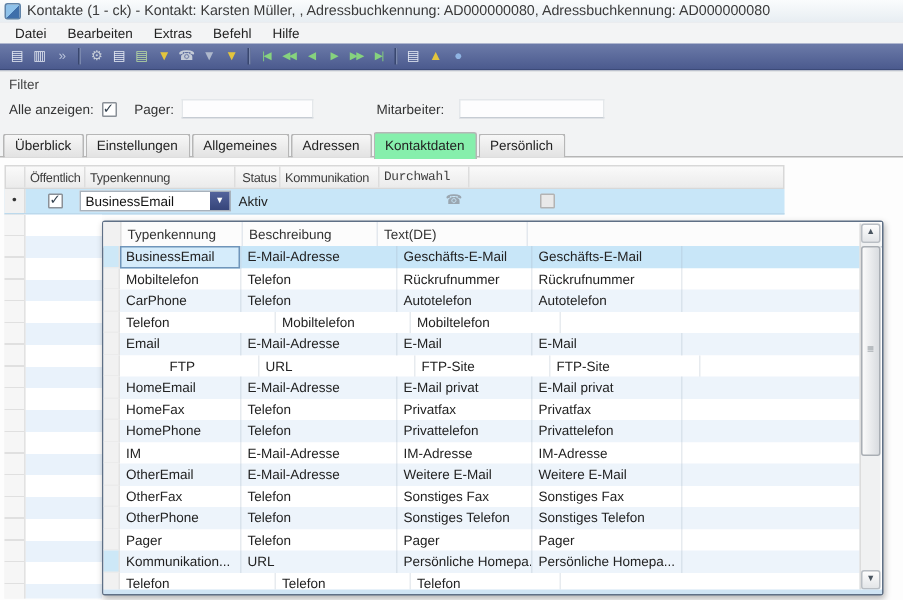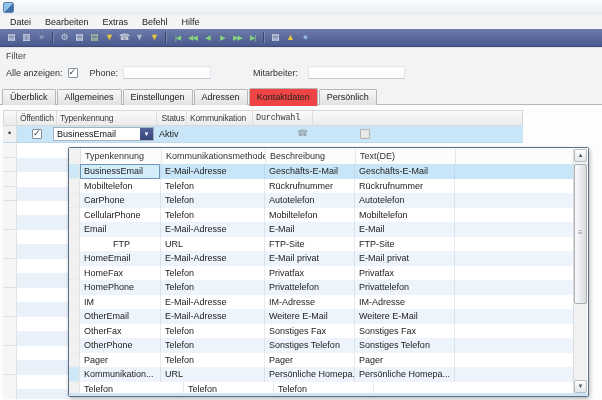--- a/index.html
+++ b/index.html
@@ -30,21 +30,21 @@
   .filter-row{position:absolute;left:6px;top:18px;display:flex;align-items:center;font-size:9px;color:#333;}
   .chk{width:10px;height:10px;background:#fff;border:1px solid #8a9097;border-radius:1px;position:relative;box-sizing:border-box;}
   .chk.checked:after{content:"✓";position:absolute;left:0px;top:-2px;font-size:9px;color:#33414e;}
   .chk.disabled{background:#e9e9e9;border-color:#b3b3b3;}
   .u-input{height:13px;background:#fdfdfe;border:1px solid #e4e7ea;border-bottom:1px solid #c6ccd3;box-sizing:border-box;}
 
   
   .tabstrip{position:absolute;left:2px;top:87px;height:18px;display:flex;align-items:flex-end;z-index:3;}
   .tab{height:15px;line-height:15px;padding:0 7px;font-size:9px;color:#222;background:linear-gradient(#f7f7f7,#e2e2e2);
     border:1px solid #b6b6b6;border-bottom:none;border-radius:2px 2px 0 0;margin-right:1px;cursor:default;}
-  .tab.active{background:#ef4444;height:17px;line-height:17px;margin-bottom:-1px;position:relative;z-index:4;}
+  .tab.active{background:#86efac;height:17px;line-height:17px;margin-bottom:-1px;position:relative;z-index:4;}
 
   .tabpage{position:absolute;left:0;top:104px;width:602px;height:296px;background:#fdfdfd;border-top:1px solid #b6b6b6;}
 
   
   .grid-header{position:absolute;left:3px;top:110px;width:520px;height:16px;display:flex;
     background:linear-gradient(#fafafa,#ebebeb);border:1px solid #d8d8d8;box-sizing:border-box;}
   .gh-cell{font-size:8.5px;color:#3c3c3c;line-height:14px;padding-left:3px;border-right:1px solid #ddd;
     overflow:hidden;white-space:nowrap;letter-spacing:-0.2px;box-sizing:border-box;flex:0 0 auto;}
   .gh-cell.marker{width:13px;}
   .gh-cell.fill{flex:1;border-right:none;}
@@ -93,20 +93,21 @@
     border:1px solid #a9aeb4;border-radius:2px;box-sizing:border-box;}
   .dd-thumb:after{content:"≡";position:absolute;left:3px;top:50%;margin-top:-6px;font-size:8px;color:#8d949b;}
 </style>
 </head>
 <body>
 
 <div id="app">
 
   <div class="titlebar">
     <span class="app-icon"></span>
+    <span>Kontakte (1 - ck) - Kontakt: Karsten Müller, , Adressbuchkennung: AD000000080, Adressbuchkennung: AD000000080</span>
   </div>
 
   <div class="menubar">
       <span class="menu-item">Datei</span>
       <span class="menu-item">Bearbeiten</span>
       <span class="menu-item">Extras</span>
       <span class="menu-item">Befehl</span>
       <span class="menu-item">Hilfe</span>
     </div>
 
@@ -133,31 +134,31 @@
       <span class="tb-icon" style="color: rgb(230, 235, 244);">▤</span>
       <span class="tb-icon" style="color: rgb(227, 197, 61);">▲</span>
       <span class="tb-icon" style="color: rgb(143, 180, 227);">●</span>
     </div>
 
   <div class="filter-area">
     <div class="filter-title">Filter</div>
     <div class="filter-row">
       <span>Alle anzeigen:</span>
       <span class="chk checked" style="margin:0 6px 0 5px;"></span>
-      <span style="margin-left:6px;">Phone:</span>
+      <span style="margin-left:6px;">Pager:</span>
       <span class="u-input" style="width:88px;margin-left:5px;"></span>
       <span style="margin-left:42px;">Mitarbeiter:</span>
       <span class="u-input" style="width:97px;margin-left:10px;"></span>
     </div>
   </div>
 
   <div class="tabstrip">
       <div class="tab">Überblick</div>
+      <div class="tab">Einstellungen</div>
       <div class="tab">Allgemeines</div>
-      <div class="tab">Einstellungen</div>
       <div class="tab">Adressen</div>
       <div class="tab active">Kontaktdaten</div>
       <div class="tab">Persönlich</div>
     </div>
   <div class="tabpage"></div>
 
   <div class="grid-header">
       <div class="gh-cell marker"></div>
       <div class="gh-cell" style="width: 40px;">Öffentlich</div>
       <div class="gh-cell" style="width: 100px;">Typenkennung</div>
@@ -180,21 +181,20 @@
   <div class="durchwahl-icon" style="top:128px;z-index:2;">☎</div>
   <span class="chk disabled" style="position:absolute;left:360px;top:129px;z-index:2;"></span>
 
   <div class="stripes"></div>
   <div class="gutter-col"></div>
 
   <div class="dropdown">
     <div class="dd-header">
         <div class="dd-hgutter"></div>
         <div class="dd-hcell" style="width: 81px;">Typenkennung</div>
-        <div class="dd-hcell" style="width: 104px;">Kommunikationsmethode</div>
         <div class="dd-hcell" style="width: 90px;">Beschreibung</div>
         <div class="dd-hcell" style="width: 100px;">Text(DE)</div>
         <div class="dd-hfill"></div>
       </div>
     <div class="dd-body">
         <div class="dd-row selected">
           <div class="dd-gutter hl"></div>
           <div class="dd-cell focus" style="width: 81px;">BusinessEmail</div>
           <div class="dd-cell" style="width: 104px;">E-Mail-Adresse</div>
           <div class="dd-cell" style="width: 90px;">Geschäfts-E-Mail</div>
@@ -212,37 +212,36 @@
         <div class="dd-row alt">
           <div class="dd-gutter"></div>
           <div class="dd-cell" style="width: 81px;">CarPhone</div>
           <div class="dd-cell" style="width: 104px;">Telefon</div>
           <div class="dd-cell" style="width: 90px;">Autotelefon</div>
           <div class="dd-cell" style="width: 100px;">Autotelefon</div>
           <div class="dd-fill"></div>
         </div>
         <div class="dd-row">
           <div class="dd-gutter"></div>
-          <div class="dd-cell" style="width: 81px;">CellularPhone</div>
           <div class="dd-cell" style="width: 104px;">Telefon</div>
           <div class="dd-cell" style="width: 90px;">Mobiltelefon</div>
           <div class="dd-cell" style="width: 100px;">Mobiltelefon</div>
           <div class="dd-fill"></div>
         </div>
         <div class="dd-row alt">
           <div class="dd-gutter"></div>
           <div class="dd-cell" style="width: 81px;">Email</div>
           <div class="dd-cell" style="width: 104px;">E-Mail-Adresse</div>
           <div class="dd-cell" style="width: 90px;">E-Mail</div>
           <div class="dd-cell" style="width: 100px;">E-Mail</div>
           <div class="dd-fill"></div>
         </div>
         <div class="dd-row">
           <div class="dd-gutter"></div>
-          <div class="dd-cell" style="width: 81px; padding-left: 33px;">FTP</div>
+          <div class="dd-cell" style="width: 93px; padding-left: 33px;">FTP</div>
           <div class="dd-cell" style="width: 104px;">URL</div>
           <div class="dd-cell" style="width: 90px;">FTP-Site</div>
           <div class="dd-cell" style="width: 100px;">FTP-Site</div>
           <div class="dd-fill"></div>
         </div>
         <div class="dd-row alt">
           <div class="dd-gutter"></div>
           <div class="dd-cell" style="width: 81px;">HomeEmail</div>
           <div class="dd-cell" style="width: 104px;">E-Mail-Adresse</div>
           <div class="dd-cell" style="width: 90px;">E-Mail privat</div>

